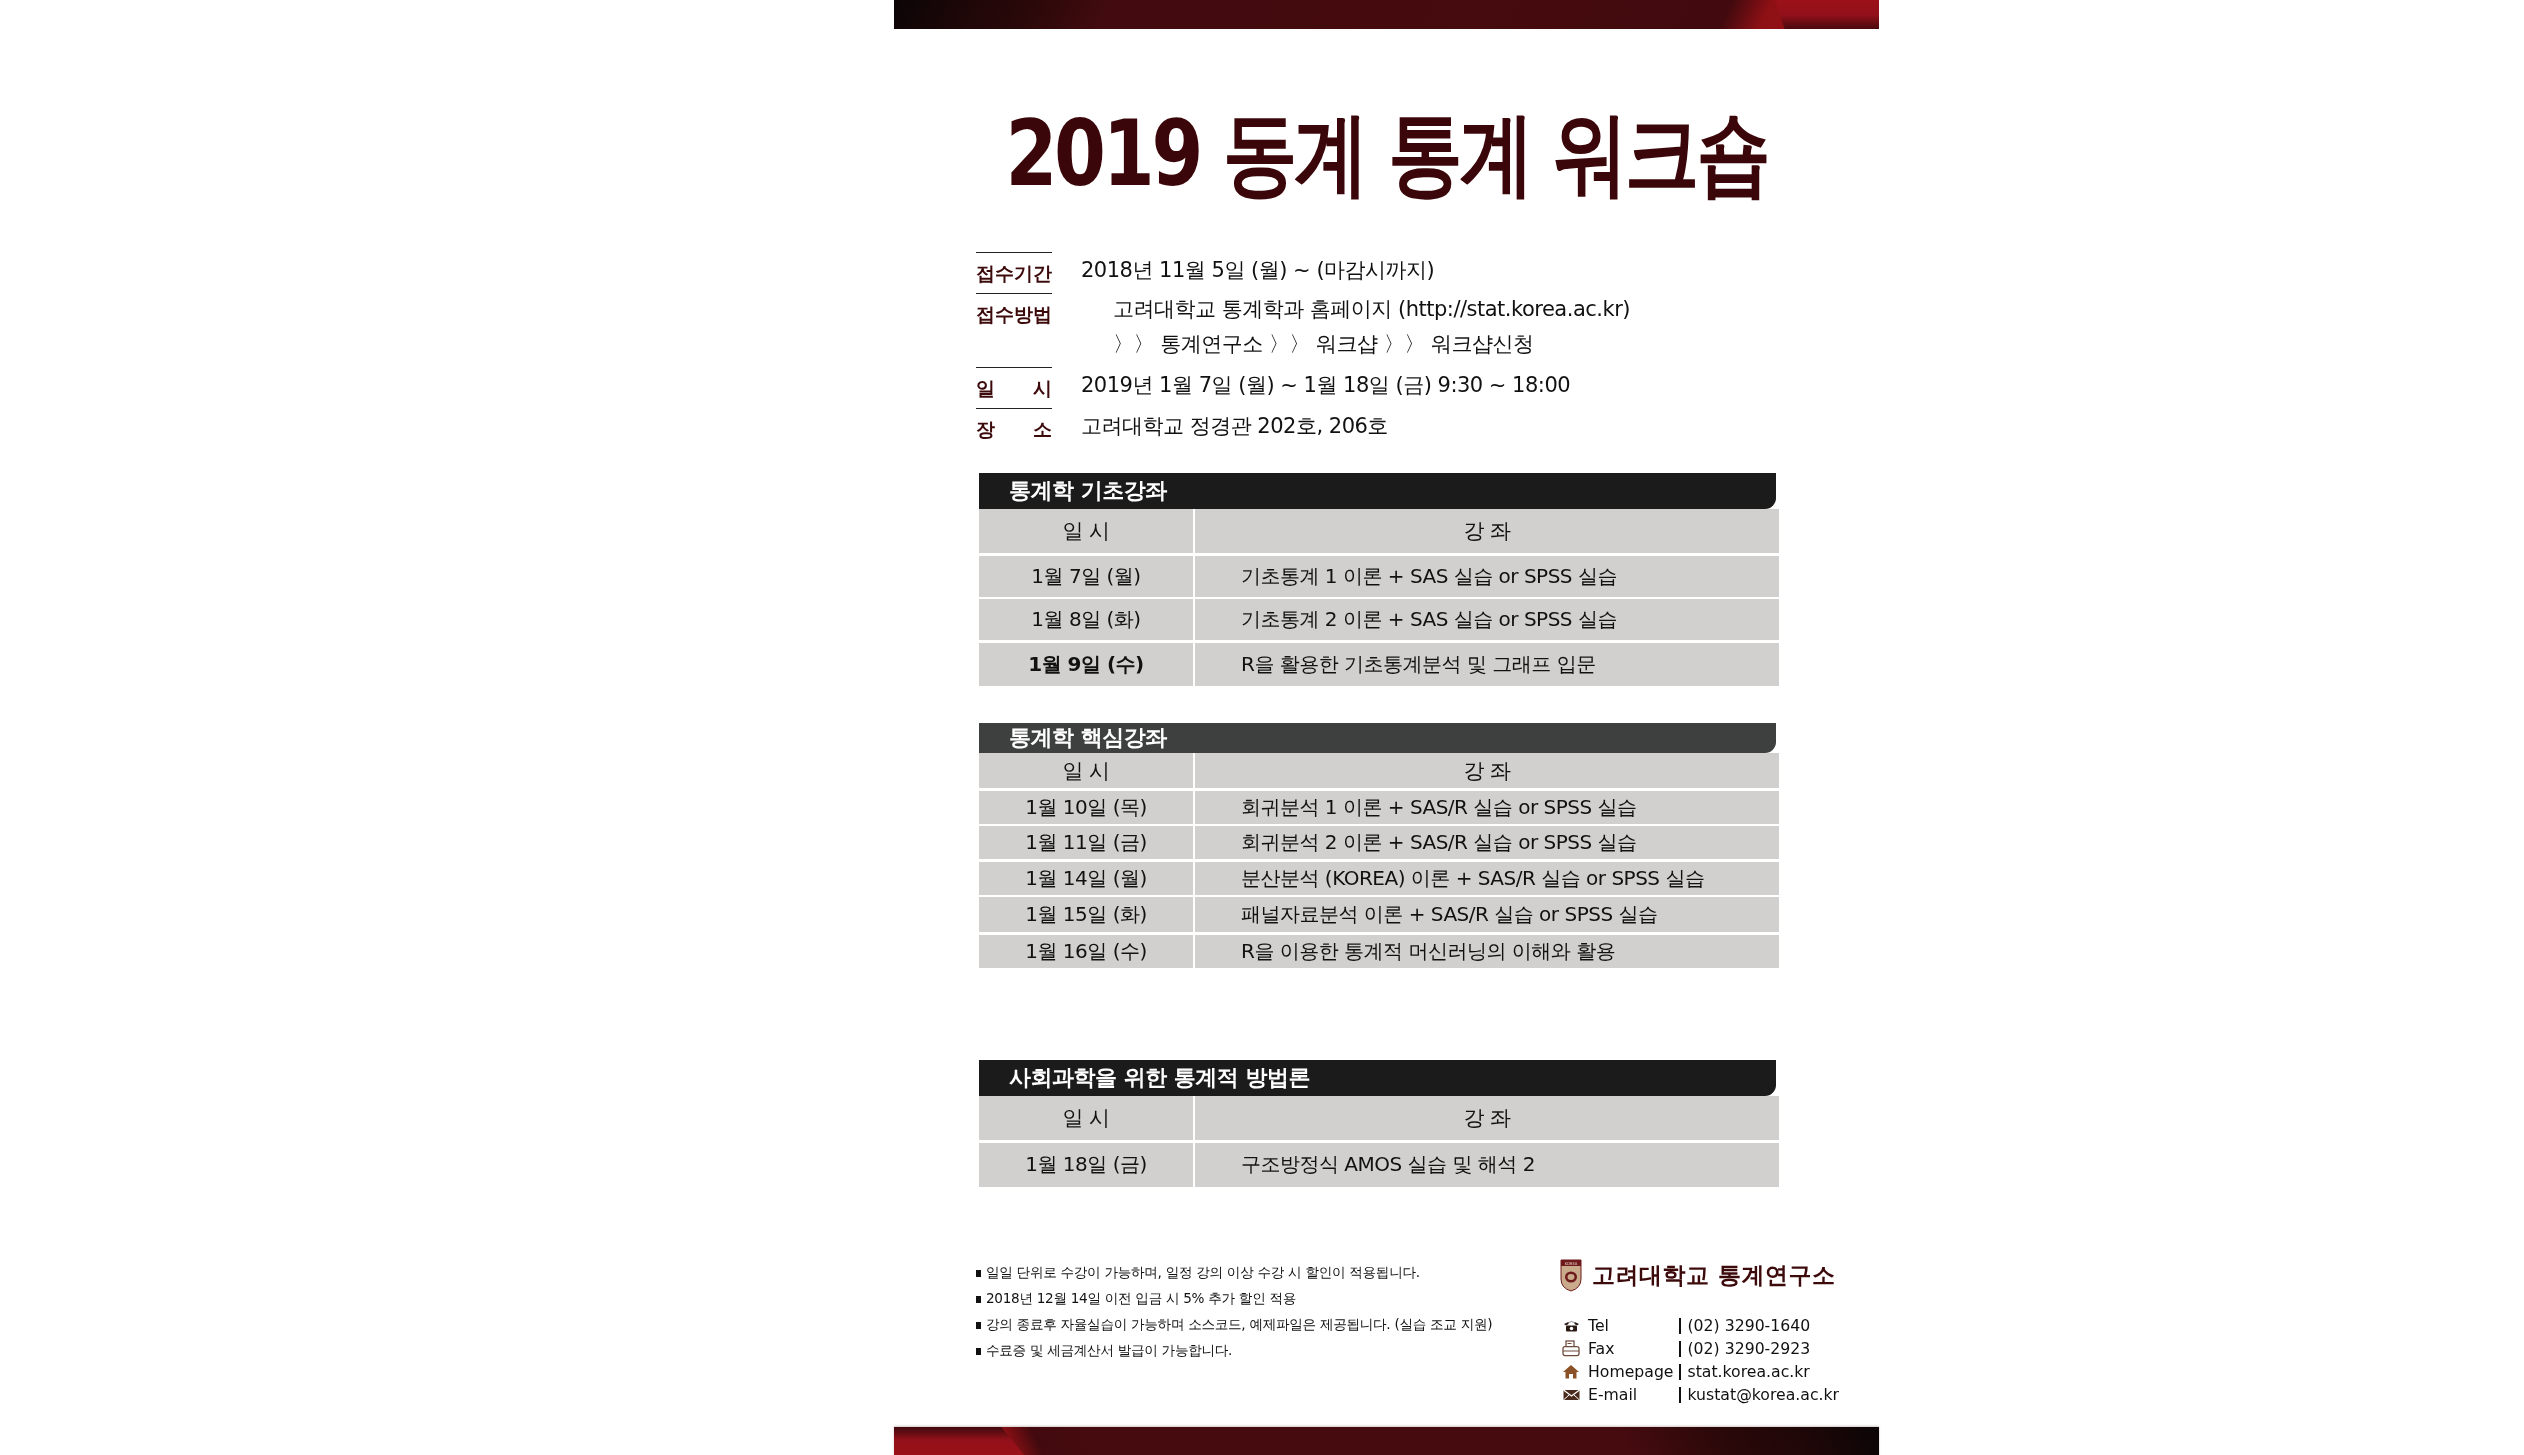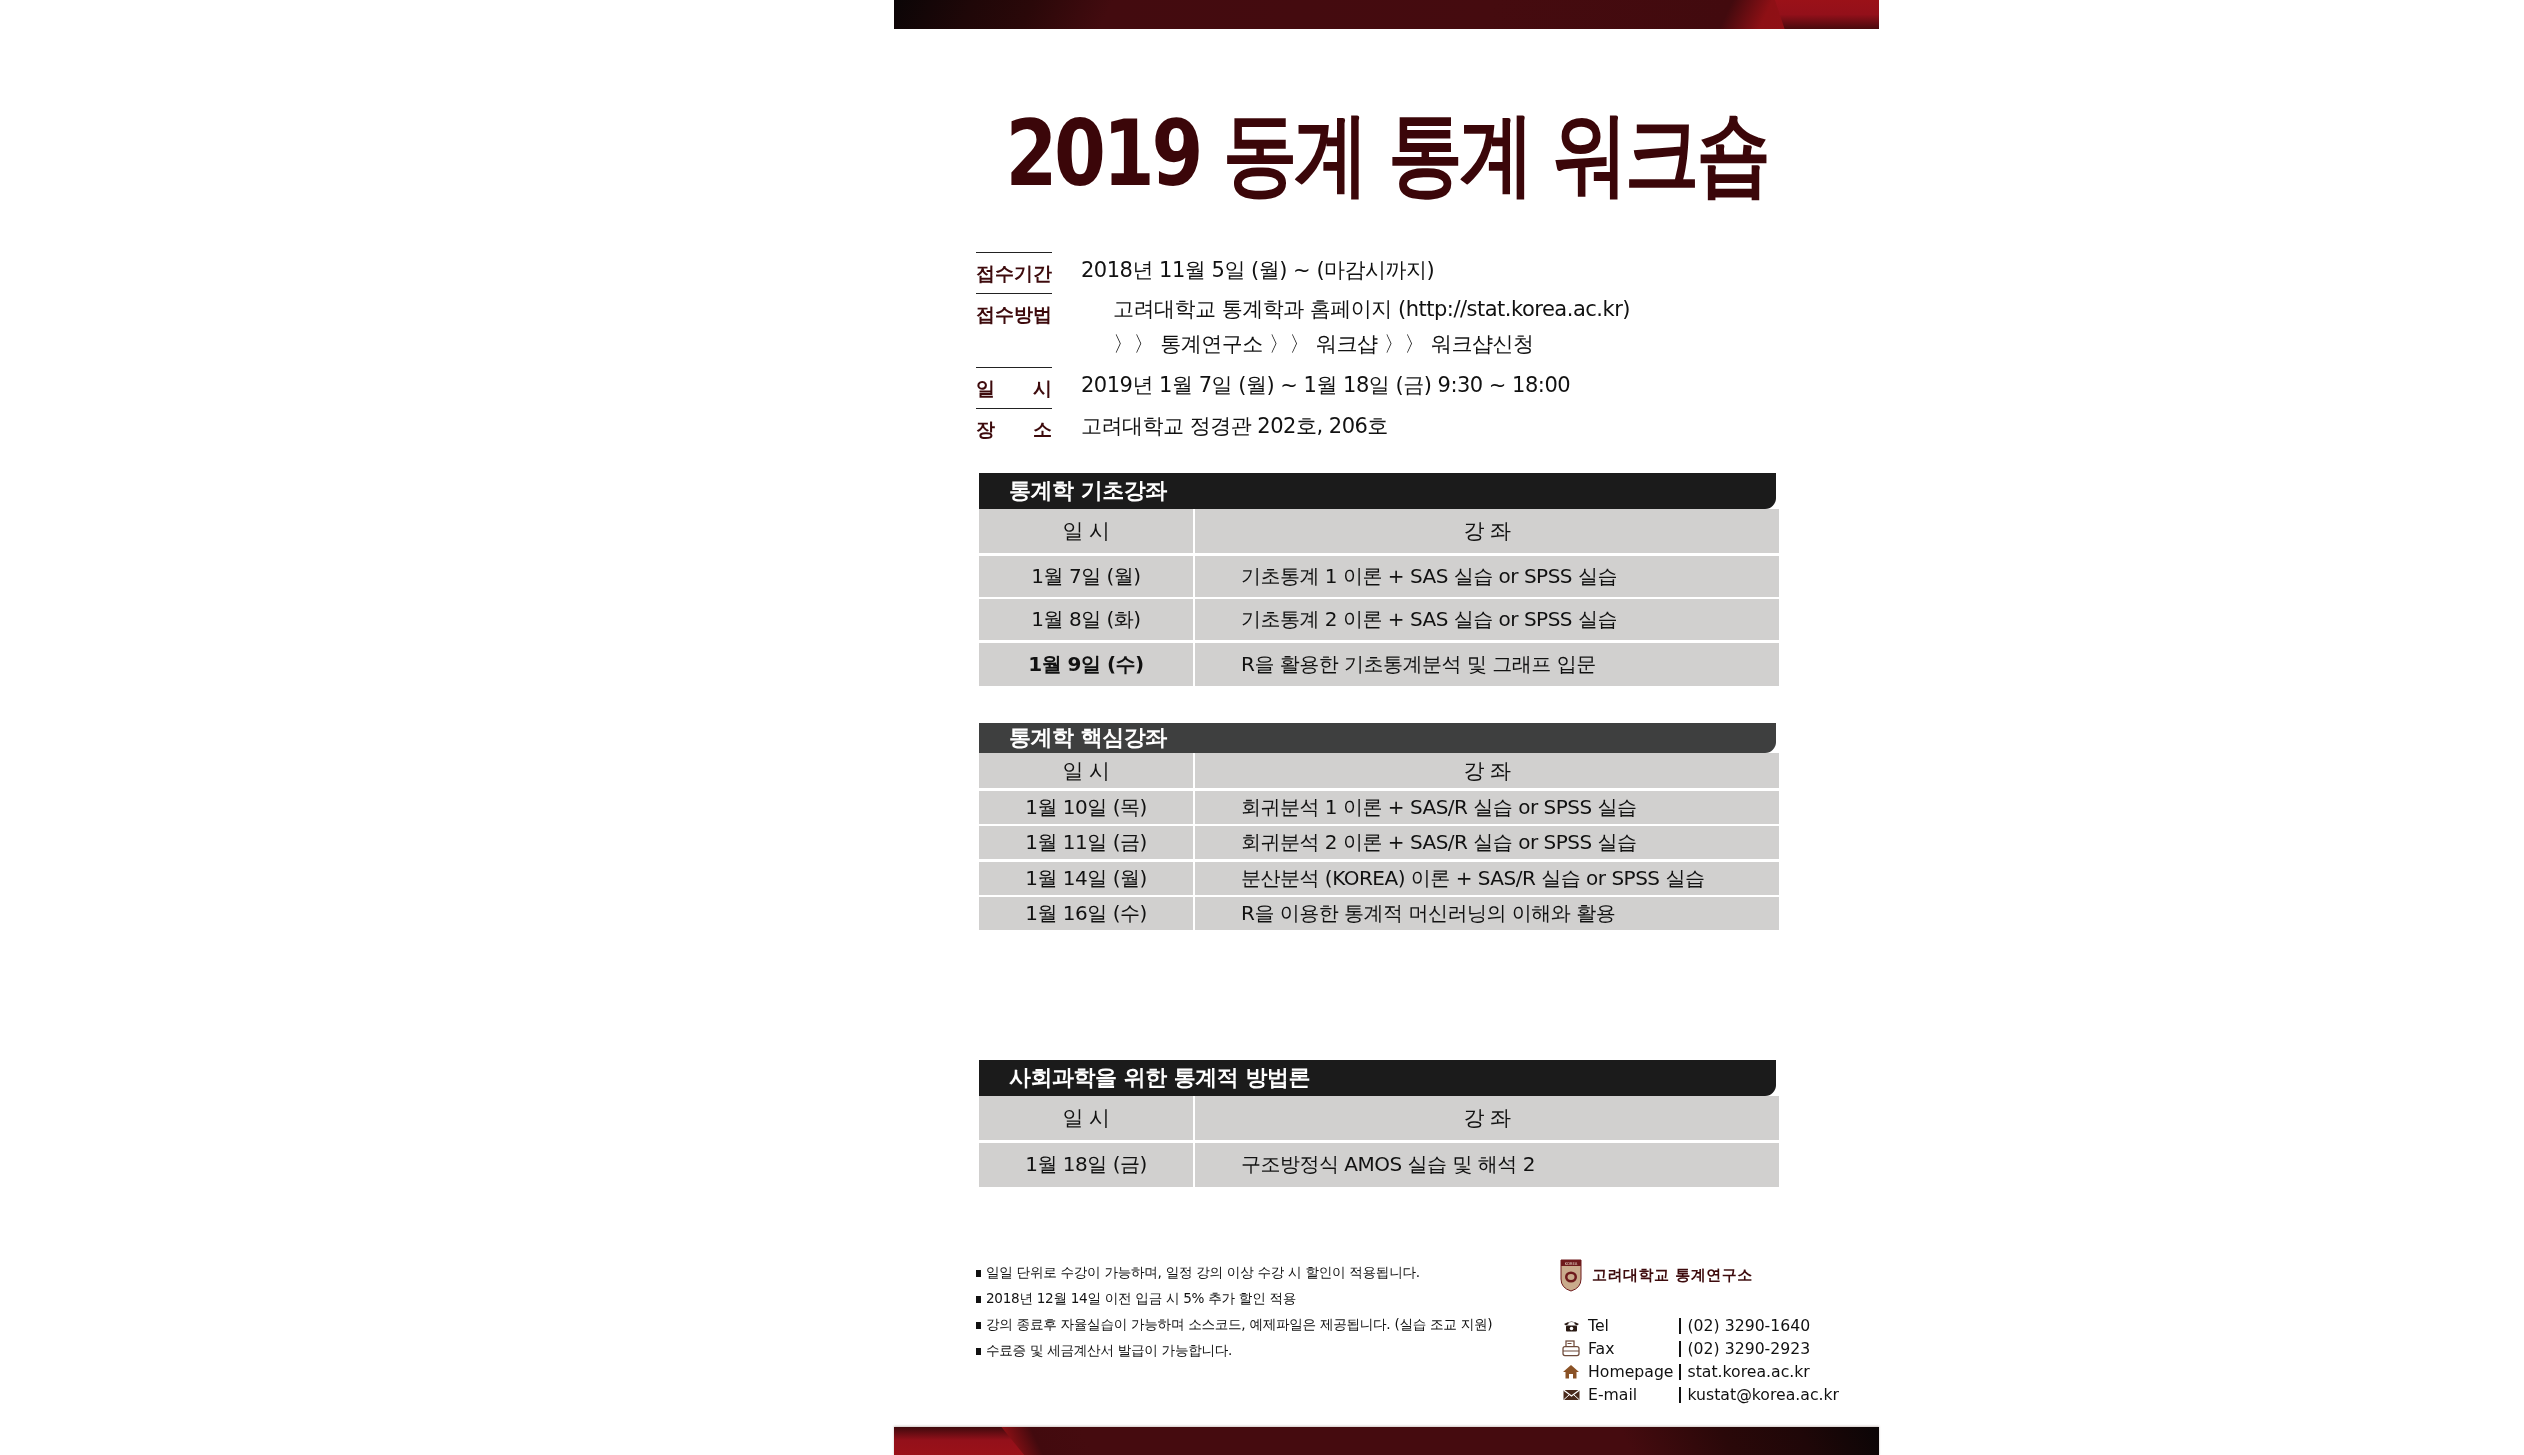--- a/index.html
+++ b/index.html
@@ -41,21 +41,21 @@
   .trow.head .cell { font-size:21px; }
   .trow.head .cell.course { justify-content:center; padding-left:0; }
 
   .notes { position:absolute; left:82px; top:1259px; width:581px; }
   .note { font-size:13.6px; line-height:26px; color:#111; white-space:nowrap; letter-spacing:-0.3px; }
   .note .sq { display:inline-block; width:5px; height:7px; background:#111; margin-right:5px; vertical-align:middle; }
 
   .contact { position:absolute; left:666px; top:1256px; width:303px; }
   .contact-head { display:flex; align-items:center; height:39px; }
   .shield { width:22px; height:33px; position:relative; margin-right:10px; }
-  .contact-title { font-size:15px; font-weight:bold; color:#3d0a0c; letter-spacing:0.5px; }
+  .contact-title { font-size:23px; font-weight:bold; color:#3d0a0c; letter-spacing:0.5px; }
   .contact-rows { margin-top:19px; }
   .c-row { display:flex; align-items:center; height:23px; font-size:15.7px; color:#111; }
   .c-icon { width:22px; height:18px; display:flex; align-items:center; justify-content:center; margin-right:6px; }
   .c-label { width:91px; }
   .c-sep { width:1.5px; height:16px; background:#111; margin-right:7px; }
   .c-val { white-space:nowrap; }
 </style>
 </head>
 <body>
 
@@ -123,20 +123,24 @@
       <div class="cell date" style="height:33px;">1월 10일 (목)</div>
       <div class="cell course" style="height:33px;">회귀분석 1 이론 + SAS/R 실습 or SPSS 실습</div>
     </div>
     <div class="trow">
       <div class="cell date" style="height:33px;">1월 11일 (금)</div>
       <div class="cell course" style="height:33px;">회귀분석 2 이론 + SAS/R 실습 or SPSS 실습</div>
     </div>
     <div class="trow">
       <div class="cell date" style="height:33px;">1월 14일 (월)</div>
       <div class="cell course" style="height:33px;">분산분석 (KOREA) 이론 + SAS/R 실습 or SPSS 실습</div>
+    </div>
+    <div class="trow">
+      <div class="cell date" style="height:35px;">1월 15일 (화)</div>
+      <div class="cell course" style="height:35px;">패널자료분석 이론 + SAS/R 실습 or SPSS 실습</div>
     </div>
     <div class="trow">
       <div class="cell date" style="height:33px;">1월 16일 (수)</div>
       <div class="cell course" style="height:33px;">R을 이용한 통계적 머신러닝의 이해와 활용</div>
     </div>
   </div>
 
   <div class="section" style="top:1060px;">
     <div class="section-band band-black">사회과학을 위한 통계적 방법론</div>
     <div class="trow head">

